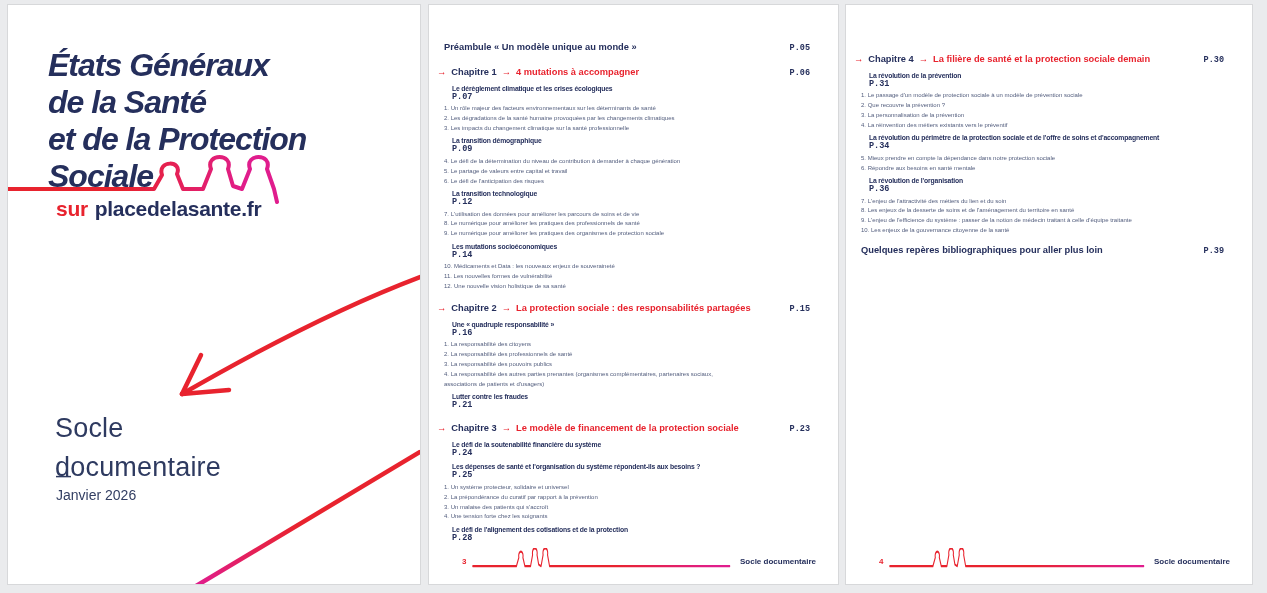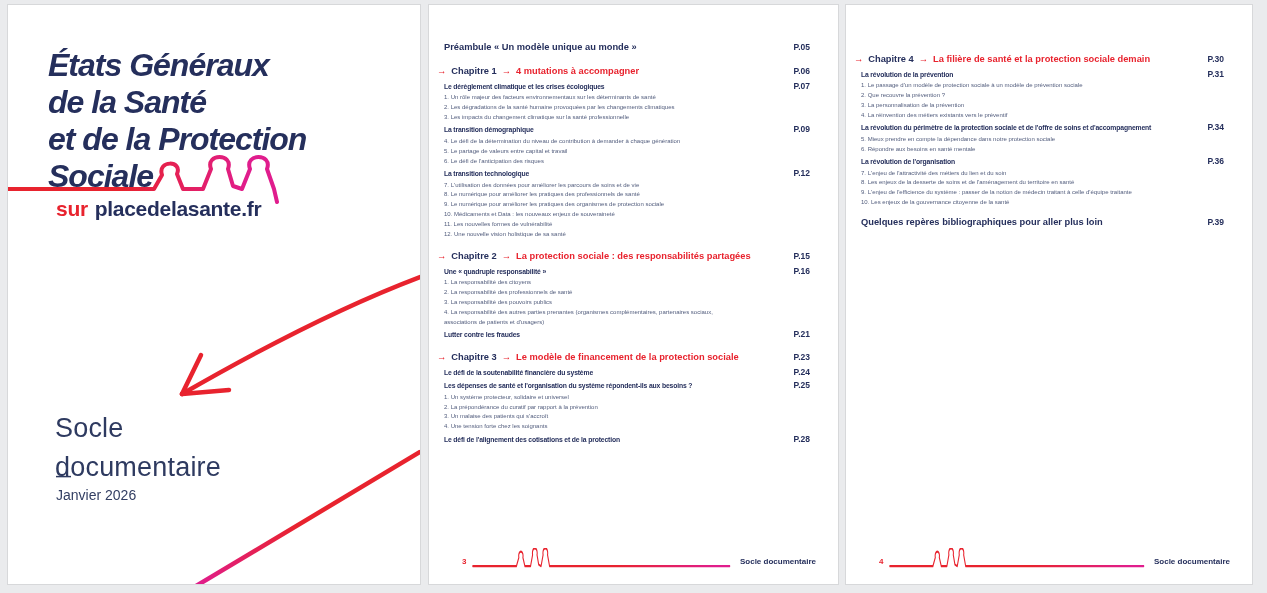--- a/index.html
+++ b/index.html
@@ -31,28 +31,28 @@
     color:#2e3a60;letter-spacing:0.2px;
   }
   .cover-dash{position:absolute;left:48px;top:462px;color:#2e3a60;font-size:15px;font-weight:bold;}
   .cover-date{position:absolute;left:48px;top:482px;font-size:14px;color:#333f63;}
   .cover-svg{position:absolute;pointer-events:none;}
 
   
   .toc{position:relative;height:100%;box-sizing:border-box;padding:36px 28px 0 15px;}
   .row{display:flex;align-items:baseline;}
   .rowtext{flex:1;}
-  .pagenum{font-size:8.5px;font-weight:bold;color:var(--navy);margin-left:8px;white-space:nowrap;}
+  .pagenum{font-size:8.5px;font-weight:bold;color:var(--navy);margin-left:8px;white-space:nowrap;font-family:Liberation Mono, monospace;}
   .lead{font-size:9.3px;font-weight:bold;color:var(--navy);line-height:12px;}
   .toc .lead:not(:first-child){margin-top:10px;}
   .chapter{font-size:9.3px;font-weight:bold;margin:12px 0 4px -7px;line-height:12px;}
   .chapter .arrow{color:var(--red);margin-right:5px;}
   .chapter .chnum{color:var(--navy);margin-right:5px;}
   .chapter .chtitle{color:var(--red);}
-  .section{font-size:6.8px;font-weight:bold;color:var(--navy);line-height:9px;margin:4.5px 0 2.5px;}
+  .section{font-size:6.8px;font-weight:bold;color:var(--navy);line-height:9px;margin:4.5px 0 2.5px;flex-direction:column;}
   .section .rowtext{white-space:nowrap;letter-spacing:-0.15px;}
   .item{font-size:6px;color:var(--item-blue);line-height:8px;margin:1.9px 0;}
   .item .line2{margin-top:2px;}
 
   .footer{
     position:absolute;left:33px;right:22px;bottom:10px;
     display:flex;align-items:center;height:26px;
   }
   .footer-num{font-size:8px;font-weight:bold;color:var(--red);margin-right:6px;}
   .footer-svg{flex:1;height:26px;min-width:0;}
@@ -146,20 +146,24 @@
           <span class="pagenum">P.12</span>
         </div>
         <div class="row item">
           <div class="rowtext">7. L'utilisation des données pour améliorer les parcours de soins et de vie</div>
         </div>
         <div class="row item">
           <div class="rowtext">8. Le numérique pour améliorer les pratiques des professionnels de santé</div>
         </div>
         <div class="row item">
           <div class="rowtext">9. Le numérique pour améliorer les pratiques des organismes de protection sociale</div>
+        </div>
+        <div class="row section">
+          <div class="rowtext">Les mutations socioéconomiques</div>
+          <span class="pagenum">P.14</span>
         </div>
         <div class="row item">
           <div class="rowtext">10. Médicaments et Data : les nouveaux enjeux de souveraineté</div>
         </div>
         <div class="row item">
           <div class="rowtext">11. Les nouvelles formes de vulnérabilité</div>
         </div>
         <div class="row item">
           <div class="rowtext">12. Une nouvelle vision holistique de sa santé</div>
         </div>

